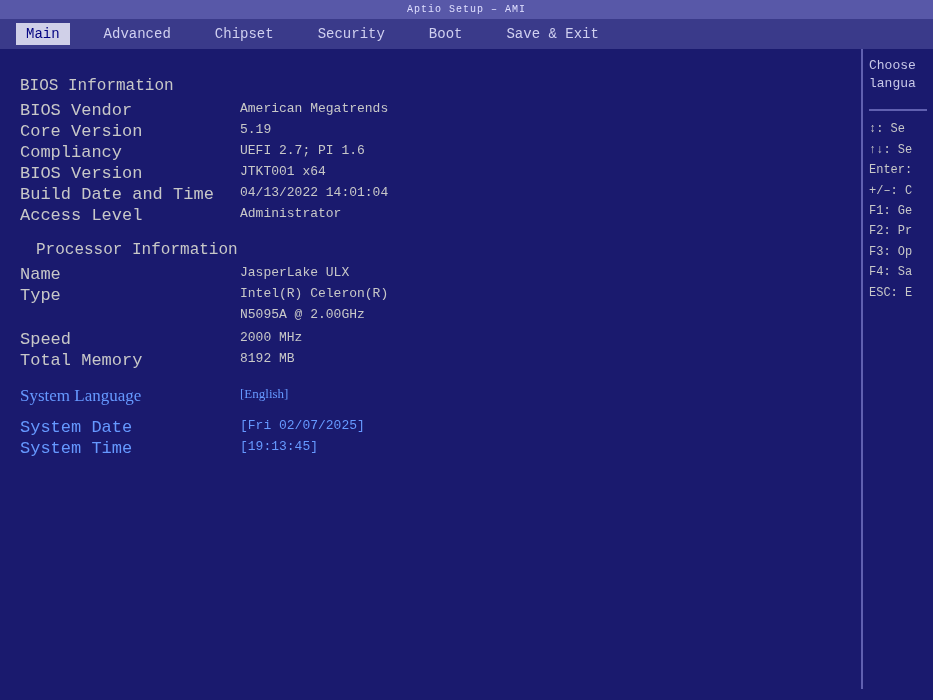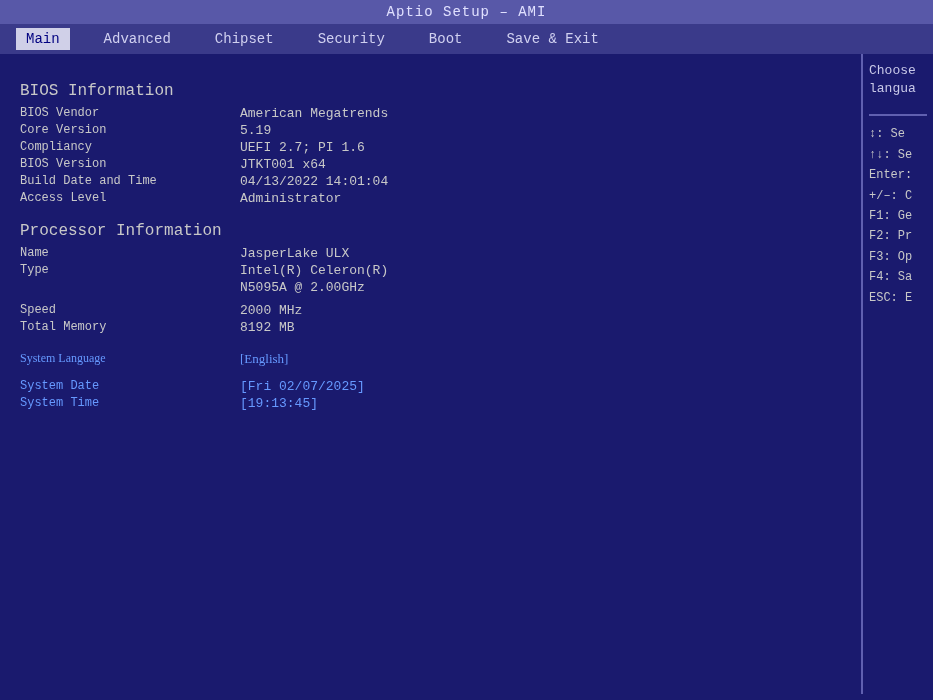--- a/index.html
+++ b/index.html
@@ -12,21 +12,21 @@
       color: #c8c8c8;
       overflow: hidden;
     }
 
     
     #title-bar {
       background: #5858a8;
       text-align: center;
       padding: 4px 0;
       color: #e0e0ff;
-      font-size: 14px;
+      font-size: 10px;
       letter-spacing: 1px;
     }
 
     
     #menu-bar {
       display: flex;
       background: #3a3a8a;
       padding: 4px 8px;
       gap: 16px;
     }
@@ -63,21 +63,21 @@
       font-size: 16px;
     }
 
     .info-row {
       display: flex;
       margin-bottom: 2px;
     }
     .info-label {
       width: 220px;
       color: #c8c8c8;
-      font-size: 12px;
+      font-size: 17px;
     }
     .info-value {
       color: #c8c8c8;
       font-size: 13px;
     }
 
     .interactive-row .info-label {
       color: #6af;
     }
     .interactive-row .info-value {
@@ -154,21 +154,21 @@
     </div>
     <div class="info-row">
       <span class="info-label">Build Date and Time</span>
       <span class="info-value">04/13/2022 14:01:04</span>
     </div>
     <div class="info-row">
       <span class="info-label">Access Level</span>
       <span class="info-value">Administrator</span>
     </div>
 
-    <div style="margin-top:16px;" class="section-header">Processor Information</div>
+    <div style="margin-top:16px;margin-left:16px;" class="section-header">Processor Information</div>
 
     <div class="info-row">
       <span class="info-label">Name</span>
       <span class="info-value">JasperLake ULX</span>
     </div>
     <div class="info-row">
       <span class="info-label">Type</span>
       <span class="info-value">Intel(R) Celeron(R)</span>
     </div>
     <div class="info-row">

